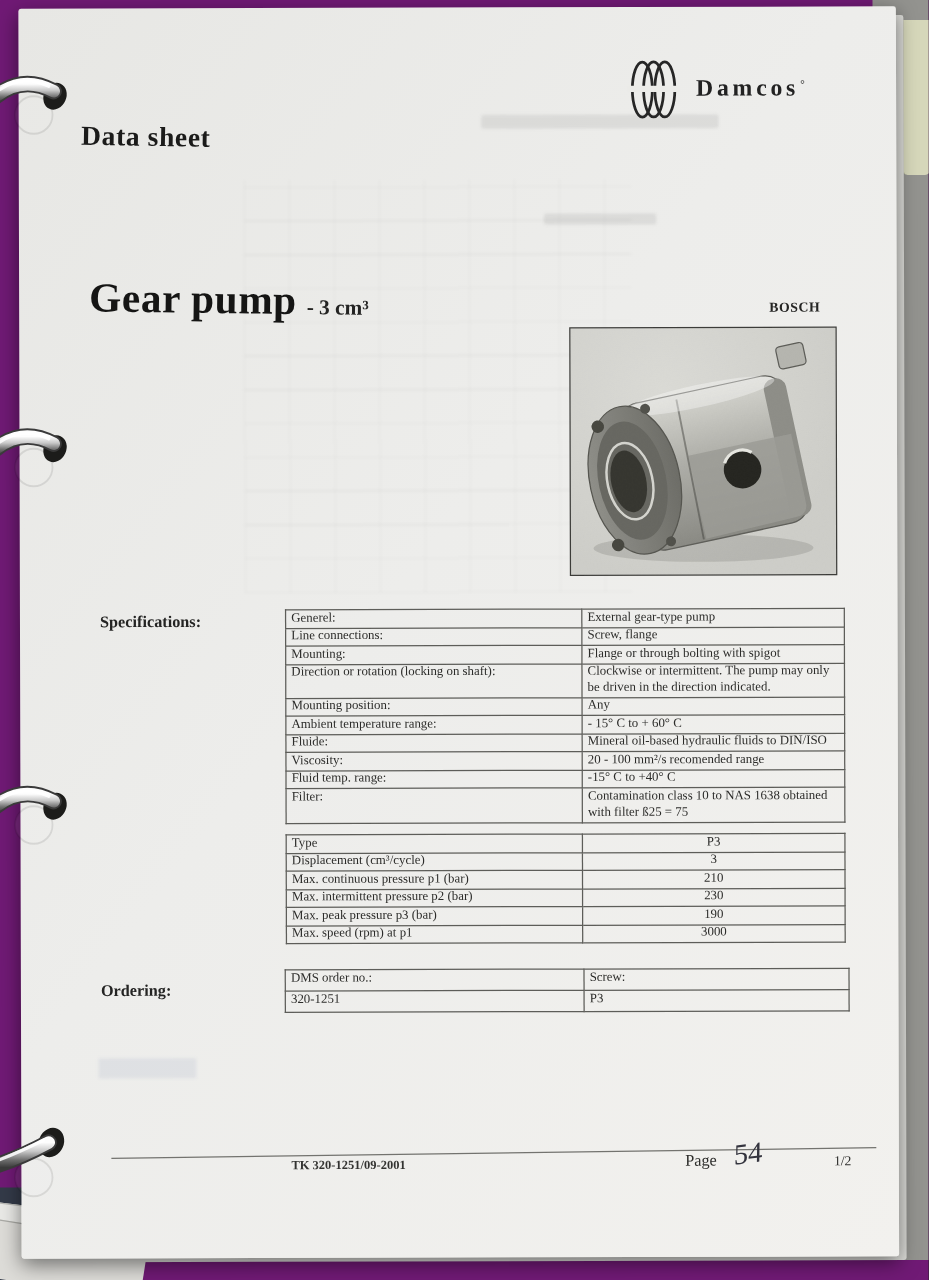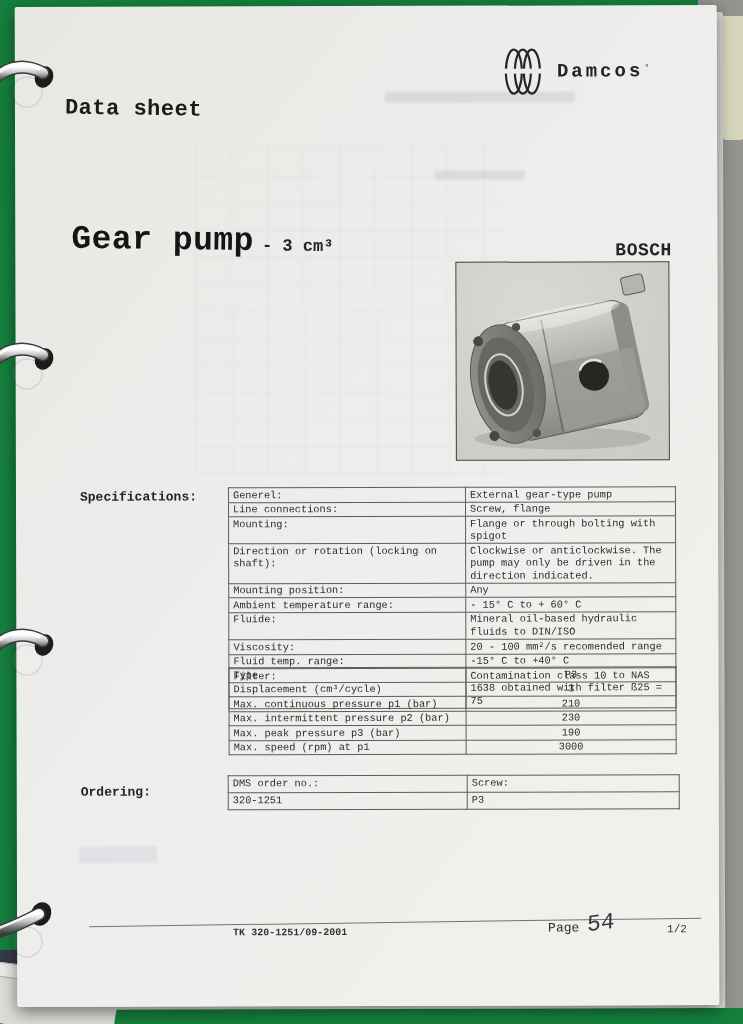--- a/index.html
+++ b/index.html
@@ -1,17 +1,17 @@
 <!DOCTYPE html>
 <html><head>
 <meta charset="utf-8">
 <style>
   html,body{margin:0;padding:0;background:#141416;}
   .photo{position:relative;width:743px;height:1024px;overflow:hidden;
-         background:#15803d;font-family:Liberation Mono, monospace;}
+         background:#701a75;font-family:Liberation Serif, serif;}
   
   .backdrop-right{position:absolute;left:698px;top:0;width:45px;height:1008px;background:#93938f;}
   .sticky-tab{position:absolute;left:722px;top:16px;width:21px;height:124px;
               background:#d6d7ba;border-left:1px solid #b6b79c;border-radius:0 0 4px 4px;}
   .corner-pattern{position:absolute;left:0;top:950px;width:28px;height:74px;background:#333a48;}
   .stack-sheet-1{position:absolute;left:-12px;top:968px;width:120px;height:50px;background:#e9e9e6;
                  transform:rotate(7deg);border-top:1px solid #b9b9b5;}
   .stack-sheet-2{position:absolute;left:-14px;top:984px;width:130px;height:46px;background:#dddcd8;
                  transform:rotate(9deg);border-top:1px solid #aaaaa6;}
   .under-sheet{position:absolute;left:20px;top:13px;width:704px;height:996px;background:#dededa;
@@ -31,21 +31,21 @@
   
   .brand{position:absolute;left:486px;top:40px;display:flex;align-items:center;gap:12px;}
   .brand-name{font-size:19px;font-weight:bold;letter-spacing:3px;color:#222;}
   .brand-mark{font-size:9px;color:#333;vertical-align:super;margin-left:1px;}
   
   .doc-type{position:absolute;left:50px;top:90px;font-size:22px;font-weight:bold;color:#1b1b1a;
             letter-spacing:.5px;transform:rotate(1.1deg);}
   .title-row{position:absolute;left:56px;top:216px;transform:rotate(0.9deg);white-space:nowrap;}
   .title-main{font-size:33px;font-weight:bold;color:#151514;letter-spacing:.5px;}
   .title-suffix{font-size:17px;font-weight:bold;color:#242423;margin-left:8px;}
-  .manufacturer{position:absolute;left:600px;top:235px;font-size:18px;font-weight:bold;color:#242423;
+  .manufacturer{position:absolute;left:600px;top:235px;font-size:11px;font-weight:bold;color:#242423;
                 letter-spacing:.5px;}
   
   .photo-box{position:absolute;left:440px;top:256px;width:212px;height:197px;
              border:1.5px solid #3c3c39;background:radial-gradient(circle at 35% 25%,#dcdcd7,#cfcfca 75%);}
   
   .section-label{position:absolute;font-size:13px;font-weight:bold;color:#242423;}
   
   table{border-collapse:collapse;background:transparent;}
   td{border:1px solid #5d5d59;font-size:10.3px;line-height:1.22;color:#2c2c2a;
      padding:0.5px 4px;vertical-align:top;}
@@ -156,21 +156,21 @@
         <tr>
               <td class="col-label">Line connections:</td>
               <td>Screw, flange</td>
             </tr>
         <tr>
               <td class="col-label">Mounting:</td>
               <td>Flange or through bolting with spigot</td>
             </tr>
         <tr>
               <td class="col-label">Direction or rotation (locking on shaft):</td>
-              <td>Clockwise or anticlockwise. The pump may only be driven in the direction indicated.</td>
+              <td>Clockwise or intermittent. The pump may only be driven in the direction indicated.</td>
             </tr>
         <tr>
               <td class="col-label">Mounting position:</td>
               <td>Any</td>
             </tr>
         <tr>
               <td class="col-label">Ambient temperature range:</td>
               <td>- 15° C to + 60° C</td>
             </tr>
         <tr>

